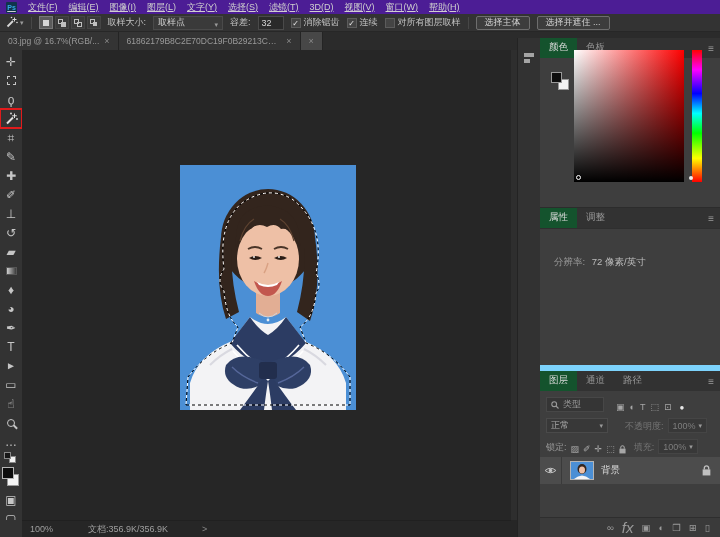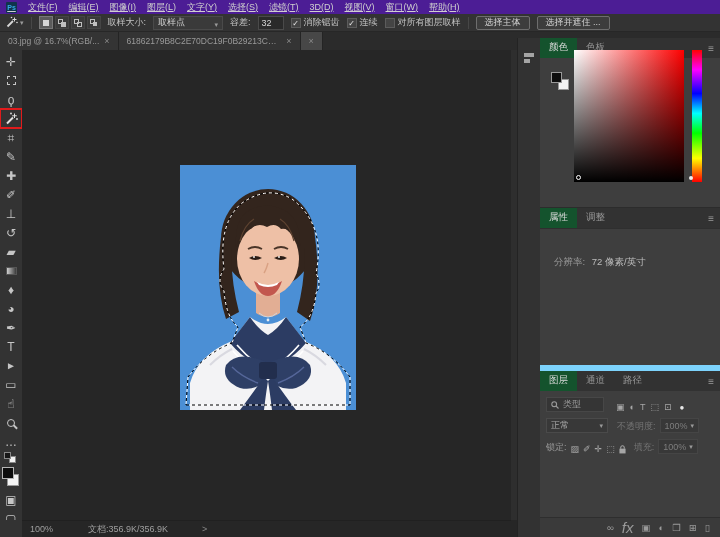--- a/index.html
+++ b/index.html
@@ -423,21 +423,21 @@
           <span>⬚</span>
           <span>⊡</span>
         </span>
         <span class="fdot">●</span>
       </div>
       <div class="lr-row">
         <span class="blend-box">
           <span>正常</span>
           <span class="caret">▾</span>
         </span>
-        <span class="dim" style="margin-left:5px;">不透明度:</span>
+        <span class="dim" style="margin-left:13px;">不透明度:</span>
         <span class="pct-box">
           <span>100%</span>
           <span class="caret">▾</span>
         </span>
       </div>
       <div class="lr-row">
         <span>锁定:</span>
         <span class="lockicons">
           <span>▨</span>
           <span>✐</span>
@@ -447,20 +447,41 @@
             <rect x="0.5" y="4" width="7" height="5.5" fill="#a6a6a6"></rect>
             <path d="M2,4 V2.8 a2,2 0 0 1 4,0 V4" fill="none" stroke="#a6a6a6" stroke-width="1.2"></path>
           </svg>
         </span>
         <span class="dim" style="margin-left:4px;">填充:</span>
         <span class="pct-box">
           <span>100%</span>
           <span class="caret">▾</span>
         </span>
       </div>
+      <div class="layer-row">
+        <span class="eye-cell">
+          <svg width="13" height="9" viewBox="0 0 14 10">
+            <path d="M1,5 Q7,0 13,5 Q7,10 1,5 Z" fill="none" stroke="#c4c4c4" stroke-width="1.1"></path>
+            <circle cx="7" cy="5" r="1.9" fill="#c4c4c4"></circle>
+          </svg>
+        </span>
+        <span class="layer-thumb">
+          <svg width="22" height="17" viewBox="0 0 22 17">
+            <rect width="22" height="17" fill="#4b8fd5"></rect>
+            <ellipse cx="11" cy="7" rx="4.5" ry="5" fill="#33251d"></ellipse>
+            <ellipse cx="11" cy="8" rx="3" ry="3.5" fill="#eec0a6"></ellipse>
+            <path d="M3,17 Q11,10 19,17 Z" fill="#f3f3f5"></path>
+          </svg>
+        </span>
+        <span class="layer-name">背景</span>
+        <svg class="layer-lock" width="9" height="11" viewBox="0 0 8 10">
+          <rect x="0.5" y="4" width="7" height="5.5" fill="#c0c0c0"></rect>
+          <path d="M2,4 V2.8 a2,2 0 0 1 4,0 V4" fill="none" stroke="#c0c0c0" stroke-width="1.2"></path>
+        </svg>
+      </div>
       <div class="layers-foot">
         <span>∞</span>
         <span class="fxi">fx</span>
         <span>▣</span>
         <span>◐</span>
         <span>❒</span>
         <span>⊞</span>
         <span>▯</span>
       </div>
     </div>

